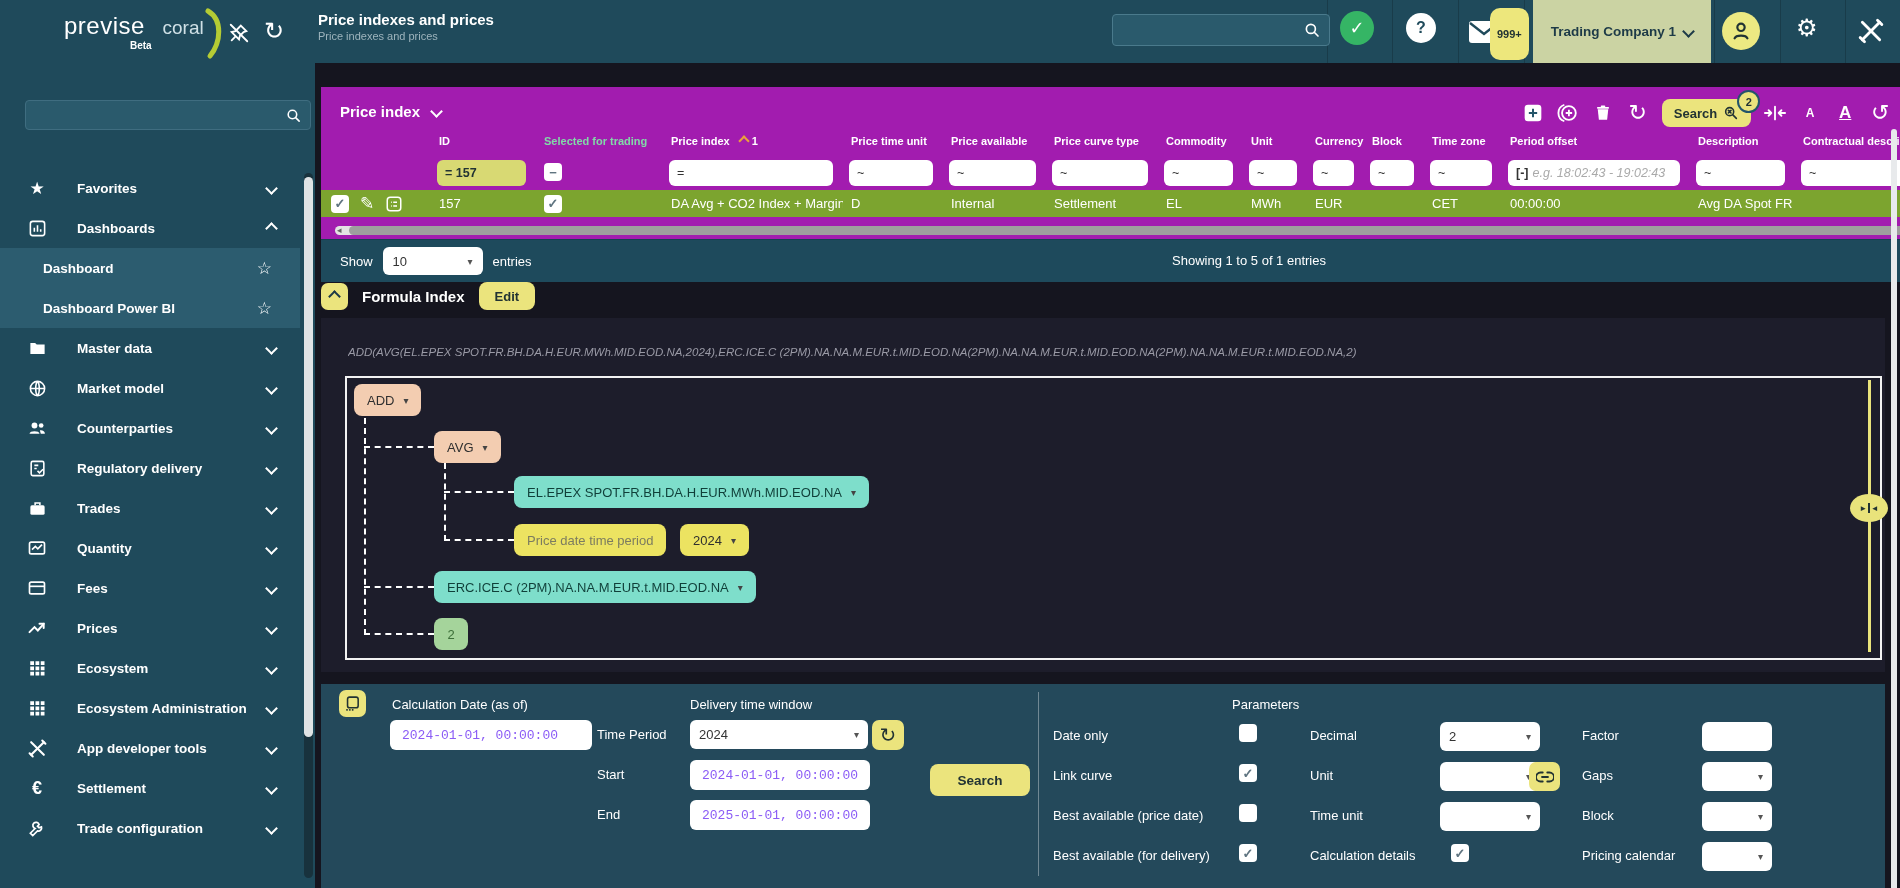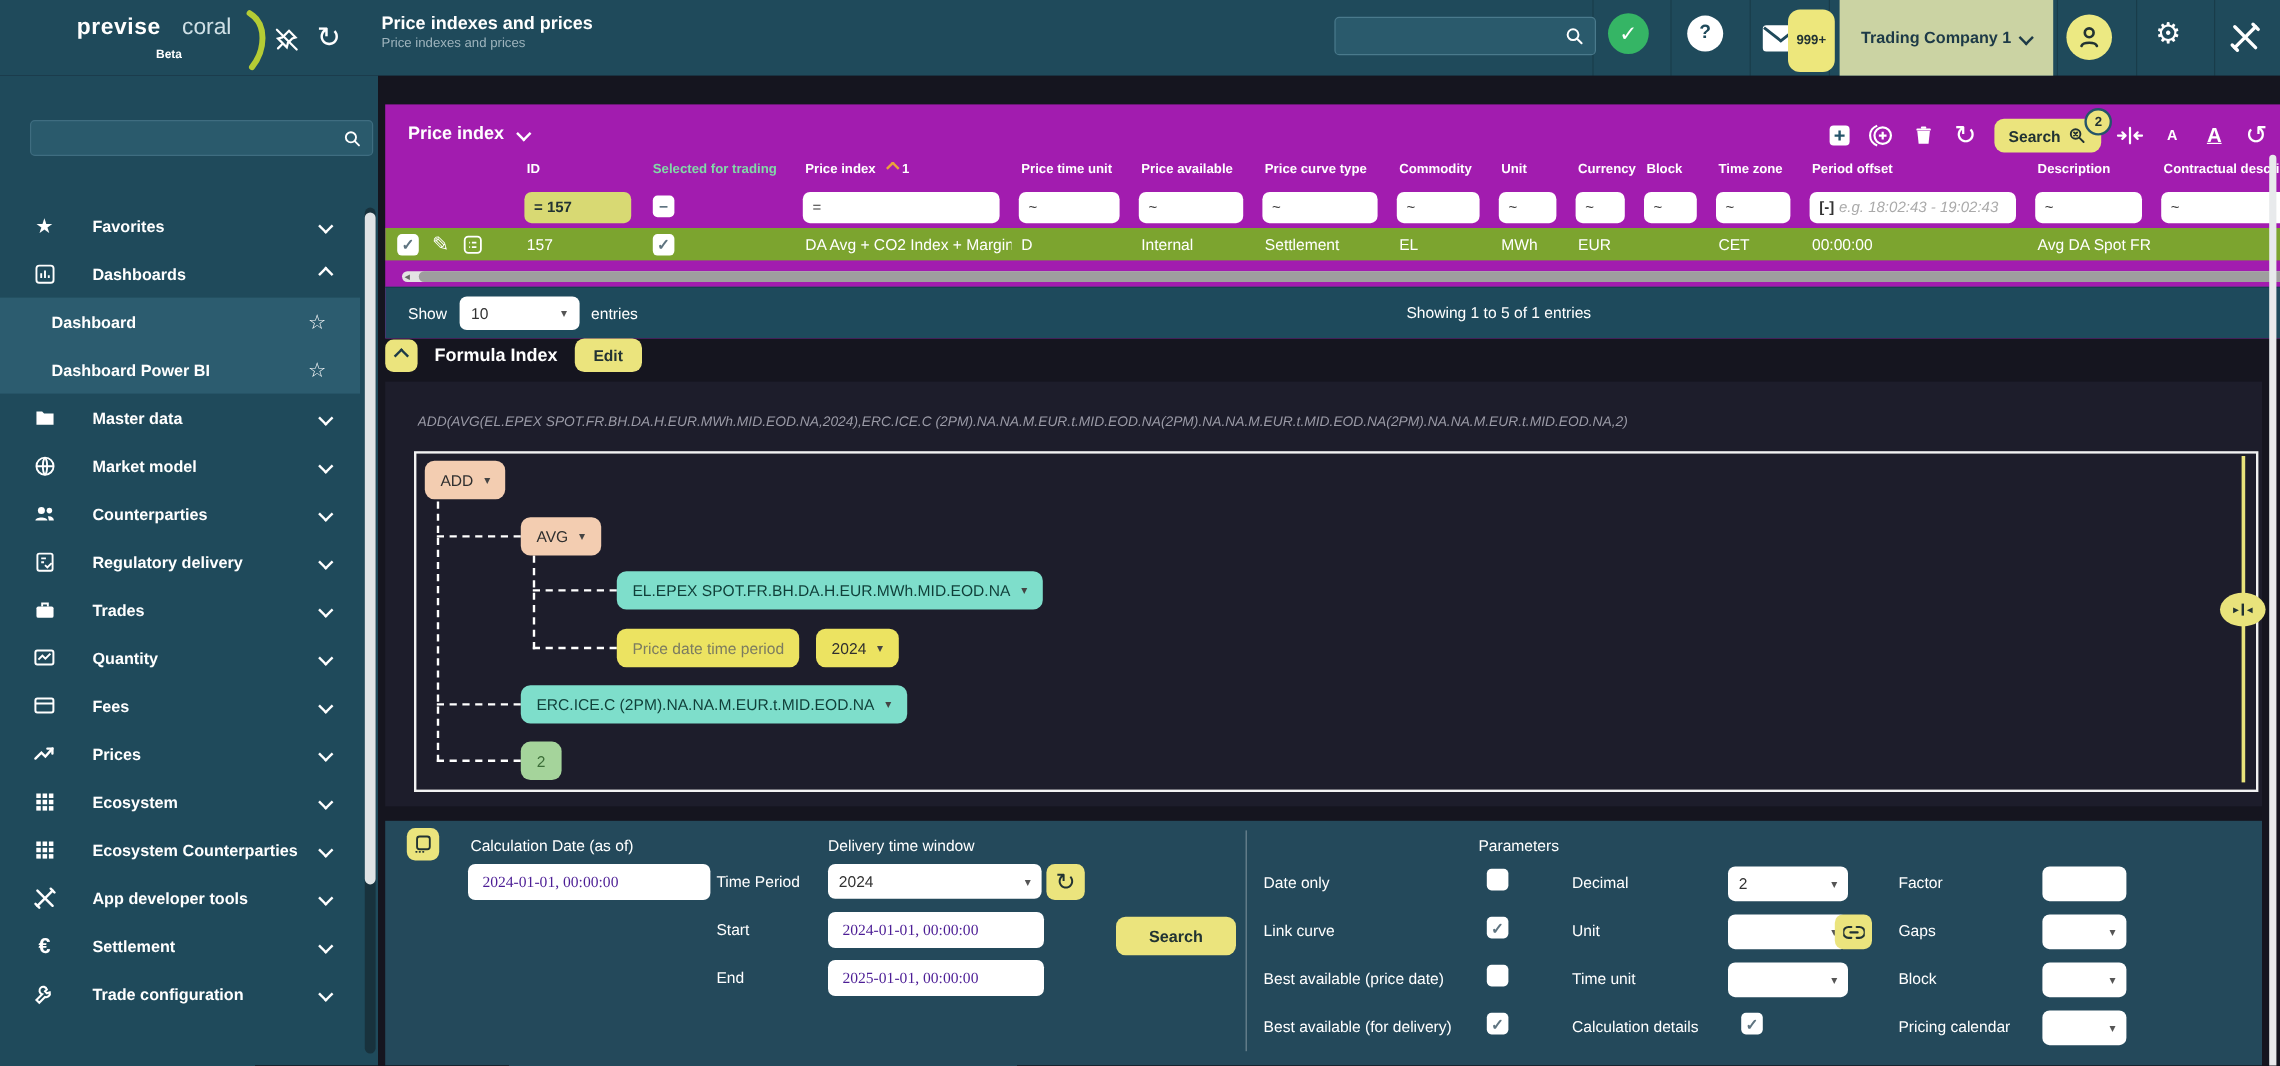--- a/index.html
+++ b/index.html
@@ -3,21 +3,21 @@
 <meta charset="utf-8">
 <style>
   html,body{margin:0;padding:0}
   body{width:1900px;height:888px;position:relative;overflow:hidden;
        background:#15151f;color:#fff;font-family:"Liberation Sans",sans-serif;font-size:13px}
   .abs{position:absolute}
 
   
   .topbar{position:absolute;top:0;left:0;width:1900px;height:63px;background:#1f4a5b;z-index:5}
   .logo{position:absolute;left:64px;top:12px;width:150px}
-  .logo .l1{font-weight:bold;font-size:19px;letter-spacing:.5px}
+  .logo .l1{font-weight:normal;font-size:24px;letter-spacing:.5px}
   .logo .l2{font-weight:300;font-size:19px;color:#cfe0e6}
   .logo .beta{position:absolute;left:66px;top:28px;font-size:10px;font-weight:bold}
   .swoosh{position:absolute;left:60px;top:-8px}
   .tb-sep{position:absolute;top:0;width:1px;height:63px;background:rgba(0,0,0,.18)}
   .pagehead{position:absolute;left:318px;top:11px}
   .pagehead .t{font-size:15px;font-weight:bold}
   .pagehead .s{font-size:11px;color:#9eb4bd;margin-top:2px}
   .gsearch{position:absolute;left:1112px;top:14px;width:200px;height:30px;background:#2a5a6c;
            border:1px solid #4a7a8c;border-radius:4px;display:flex;align-items:center;padding:0 8px}
   .gsearch input{flex:1;background:transparent;border:none;outline:none;color:#fff;font-size:13px;min-width:10px}
@@ -126,22 +126,22 @@
   .splitline{position:absolute;left:1521px;top:2px;width:3px;height:272px;background:#e9e37b}
   .splithandle{position:absolute;left:1503px;top:116px;width:38px;height:28px;background:#e9e37b;border-radius:50%;
                display:flex;align-items:center;justify-content:center;gap:1px;color:#233;font-size:8px}
   .splithandle .bar{width:1.5px;height:10px;background:#233}
 
   
   .bpanel{position:absolute;left:6px;top:621px;width:1564px;height:204px;background:#24495b}
   .lbl{position:absolute;font-size:13px;color:#fff;white-space:nowrap}
   .winput{position:absolute;background:#fff;color:#333;border-radius:6px;height:30px;display:flex;
           align-items:center;padding:0 10px;font-size:13px}
-  .winput input{border:none;outline:none;background:transparent;font-size:13px;color:#4c1d95;width:100%;
-                font-family:Liberation Serif, serif}
+  .winput input{border:none;outline:none;background:transparent;font-size:13px;color:#8b5cf6;width:100%;
+                font-family:Liberation Mono, monospace}
   .wsel{position:absolute;background:#fff;color:#333;border-radius:6px;height:29px;display:flex;
         align-items:center;justify-content:space-between;padding:0 9px;font-size:13px}
   .ybox{position:absolute;background:#ebe47d;border-radius:7px;display:flex;align-items:center;justify-content:center;color:#233}
   .bsearch{position:absolute;left:609px;top:80px;width:100px;height:32px;background:#ebe47d;border-radius:8px;
            color:#233;font-weight:bold;font-size:13.5px;display:flex;align-items:center;justify-content:center}
   .vdiv{position:absolute;left:717px;top:8px;height:184px;width:1px;background:rgba(255,255,255,.35)}
   .pcb{position:absolute;width:18px;height:18px;background:#fff;border-radius:4px;color:#5f7480;font-weight:bold;
        display:flex;align-items:center;justify-content:center;font-size:13px}
   svg{display:block}
 </style>
@@ -370,21 +370,21 @@
             <rect x="10" y="3" width="5" height="5"></rect>
             <rect x="17" y="3" width="5" height="5"></rect>
           <rect x="3" y="10" width="5" height="5"></rect>
             <rect x="10" y="10" width="5" height="5"></rect>
             <rect x="17" y="10" width="5" height="5"></rect>
           <rect x="3" y="17" width="5" height="5"></rect>
             <rect x="10" y="17" width="5" height="5"></rect>
             <rect x="17" y="17" width="5" height="5"></rect>
           </svg>
       </span>
-      <span class="lb">Ecosystem Counterparties</span>
+      <span class="lb">Ecosystem Administration</span>
         <span class="chev chv"></span>
     </div>
     <div class="nav-item">
       <span class="ic">
         <svg width="19" height="19" viewBox="0 0 24 24" stroke="#fff" stroke-width="2.6" fill="none" stroke-linecap="round">
           <path d="M4 4l16 16"></path>
             <path d="M20 4L4 20"></path>
             <path d="M18 2l4 4"></path>
             <path d="M2 18l4 4"></path>
           </svg>

